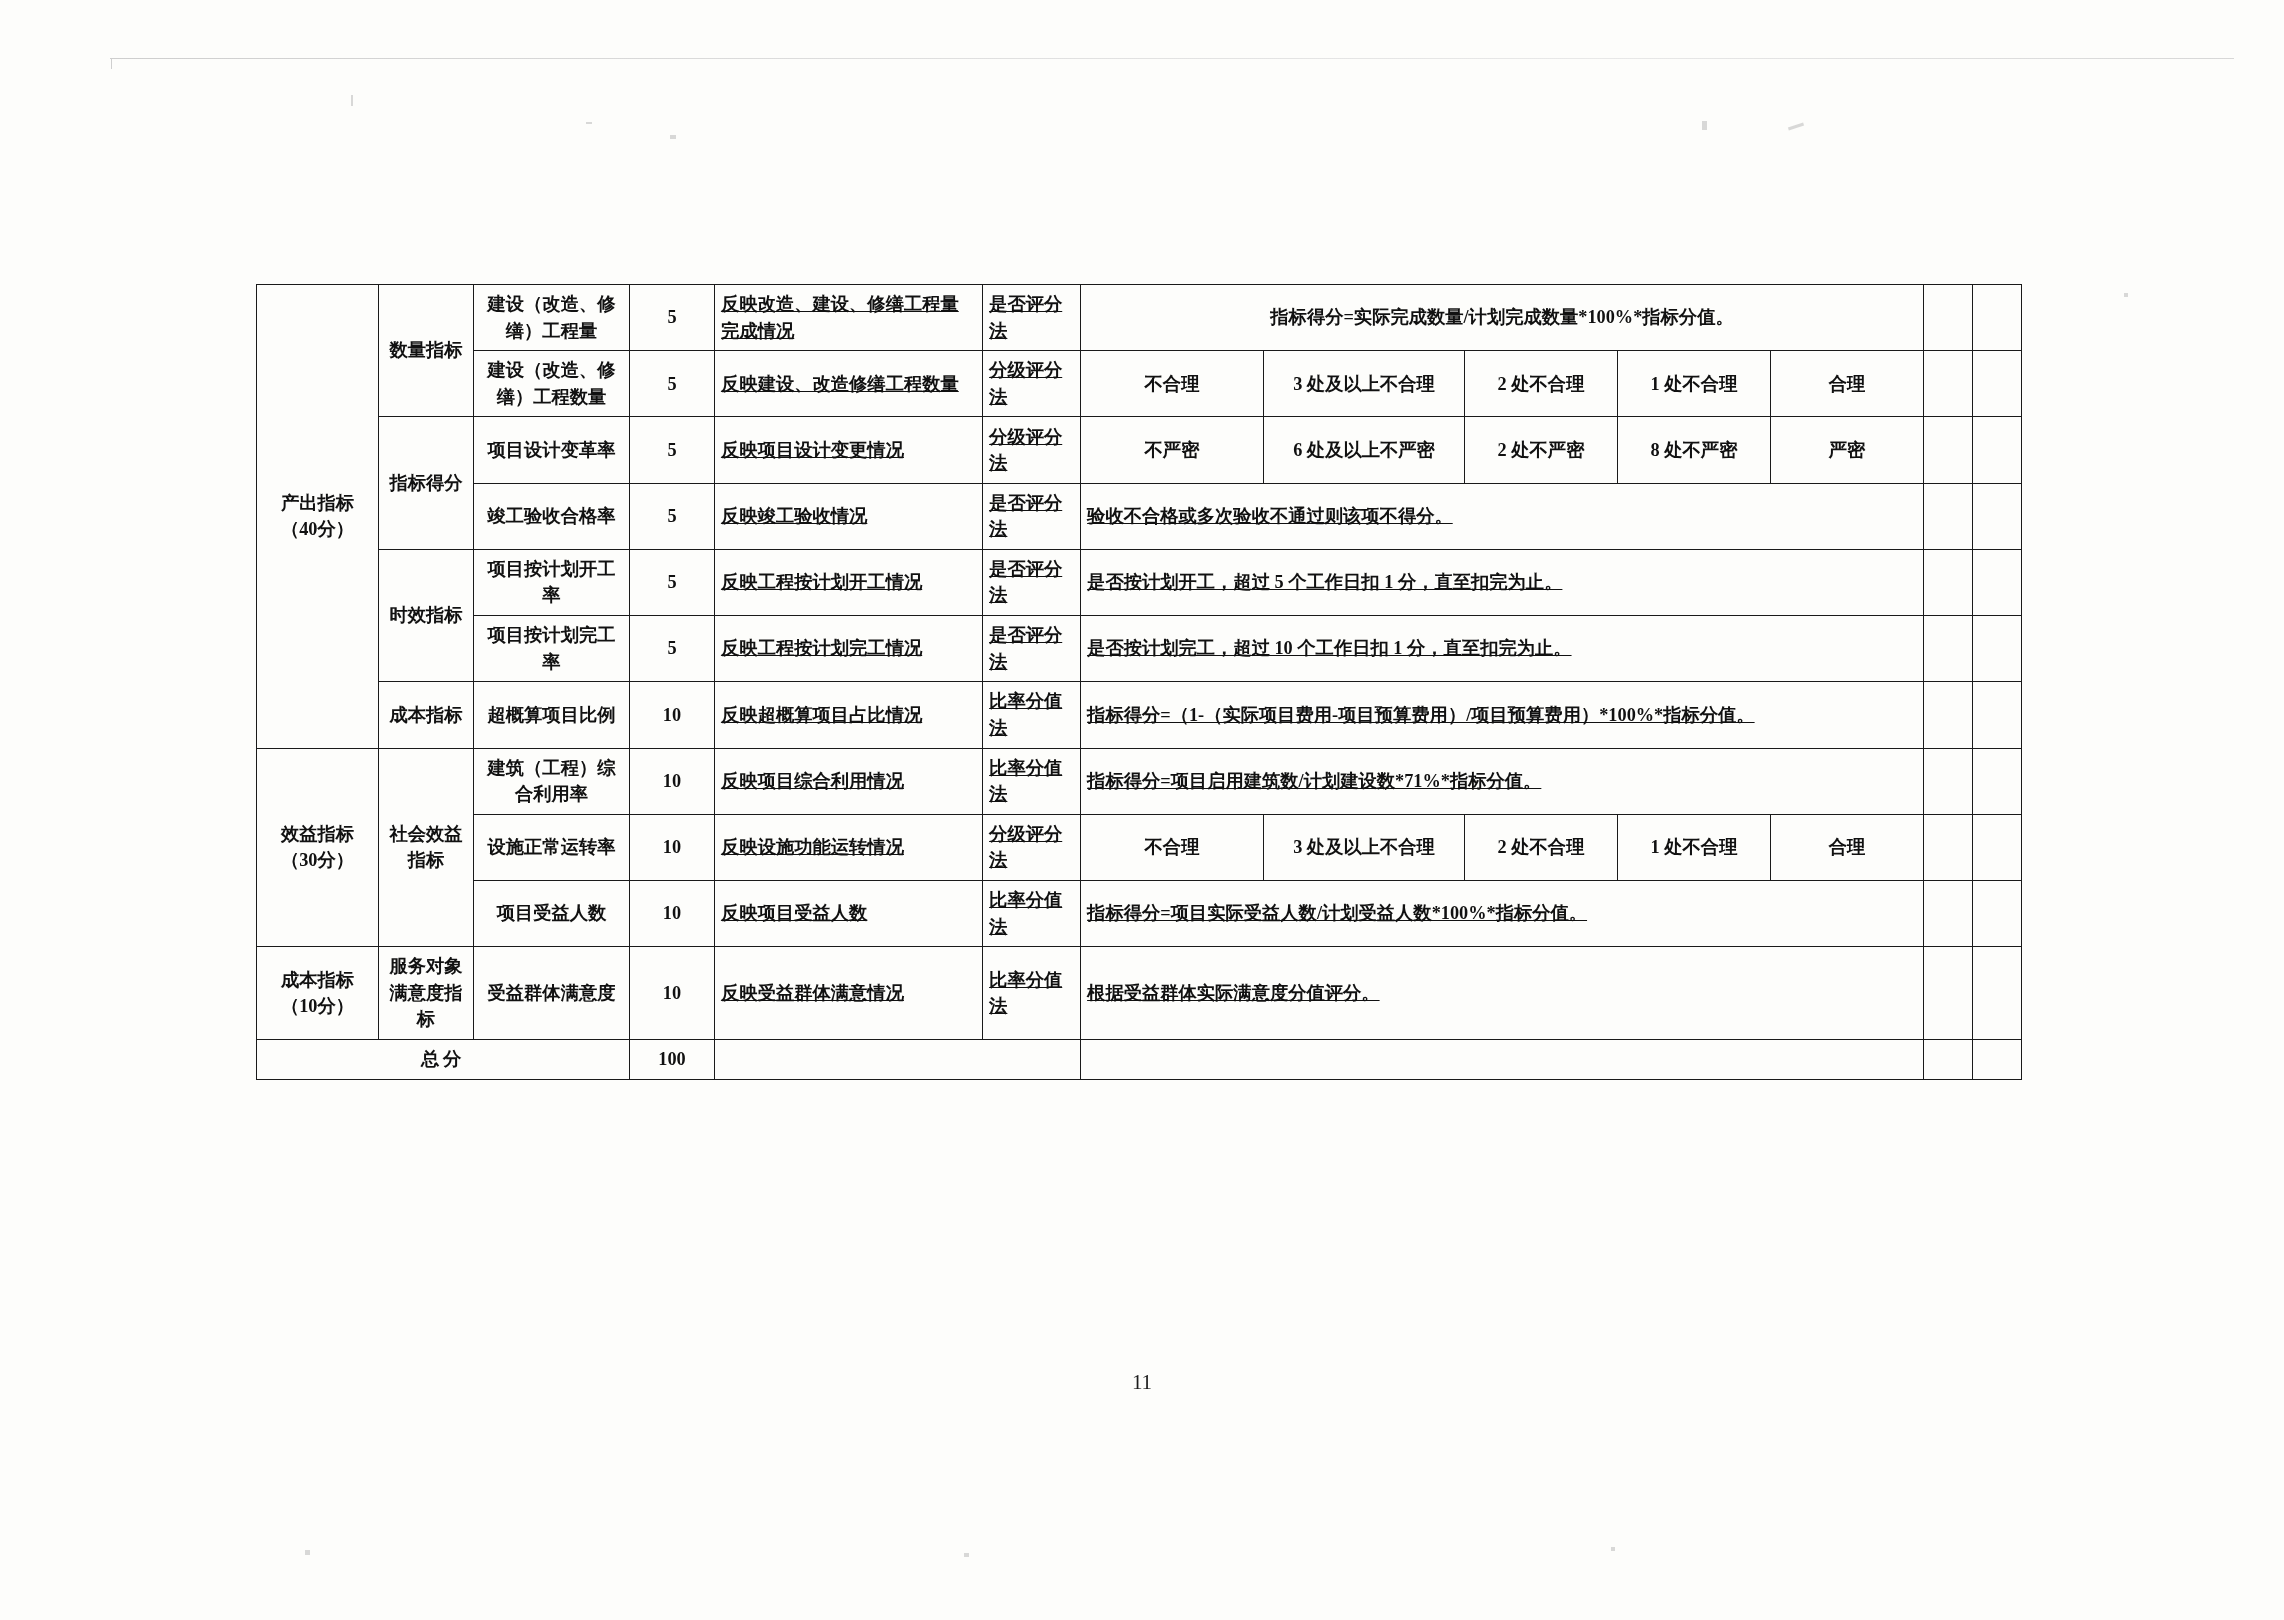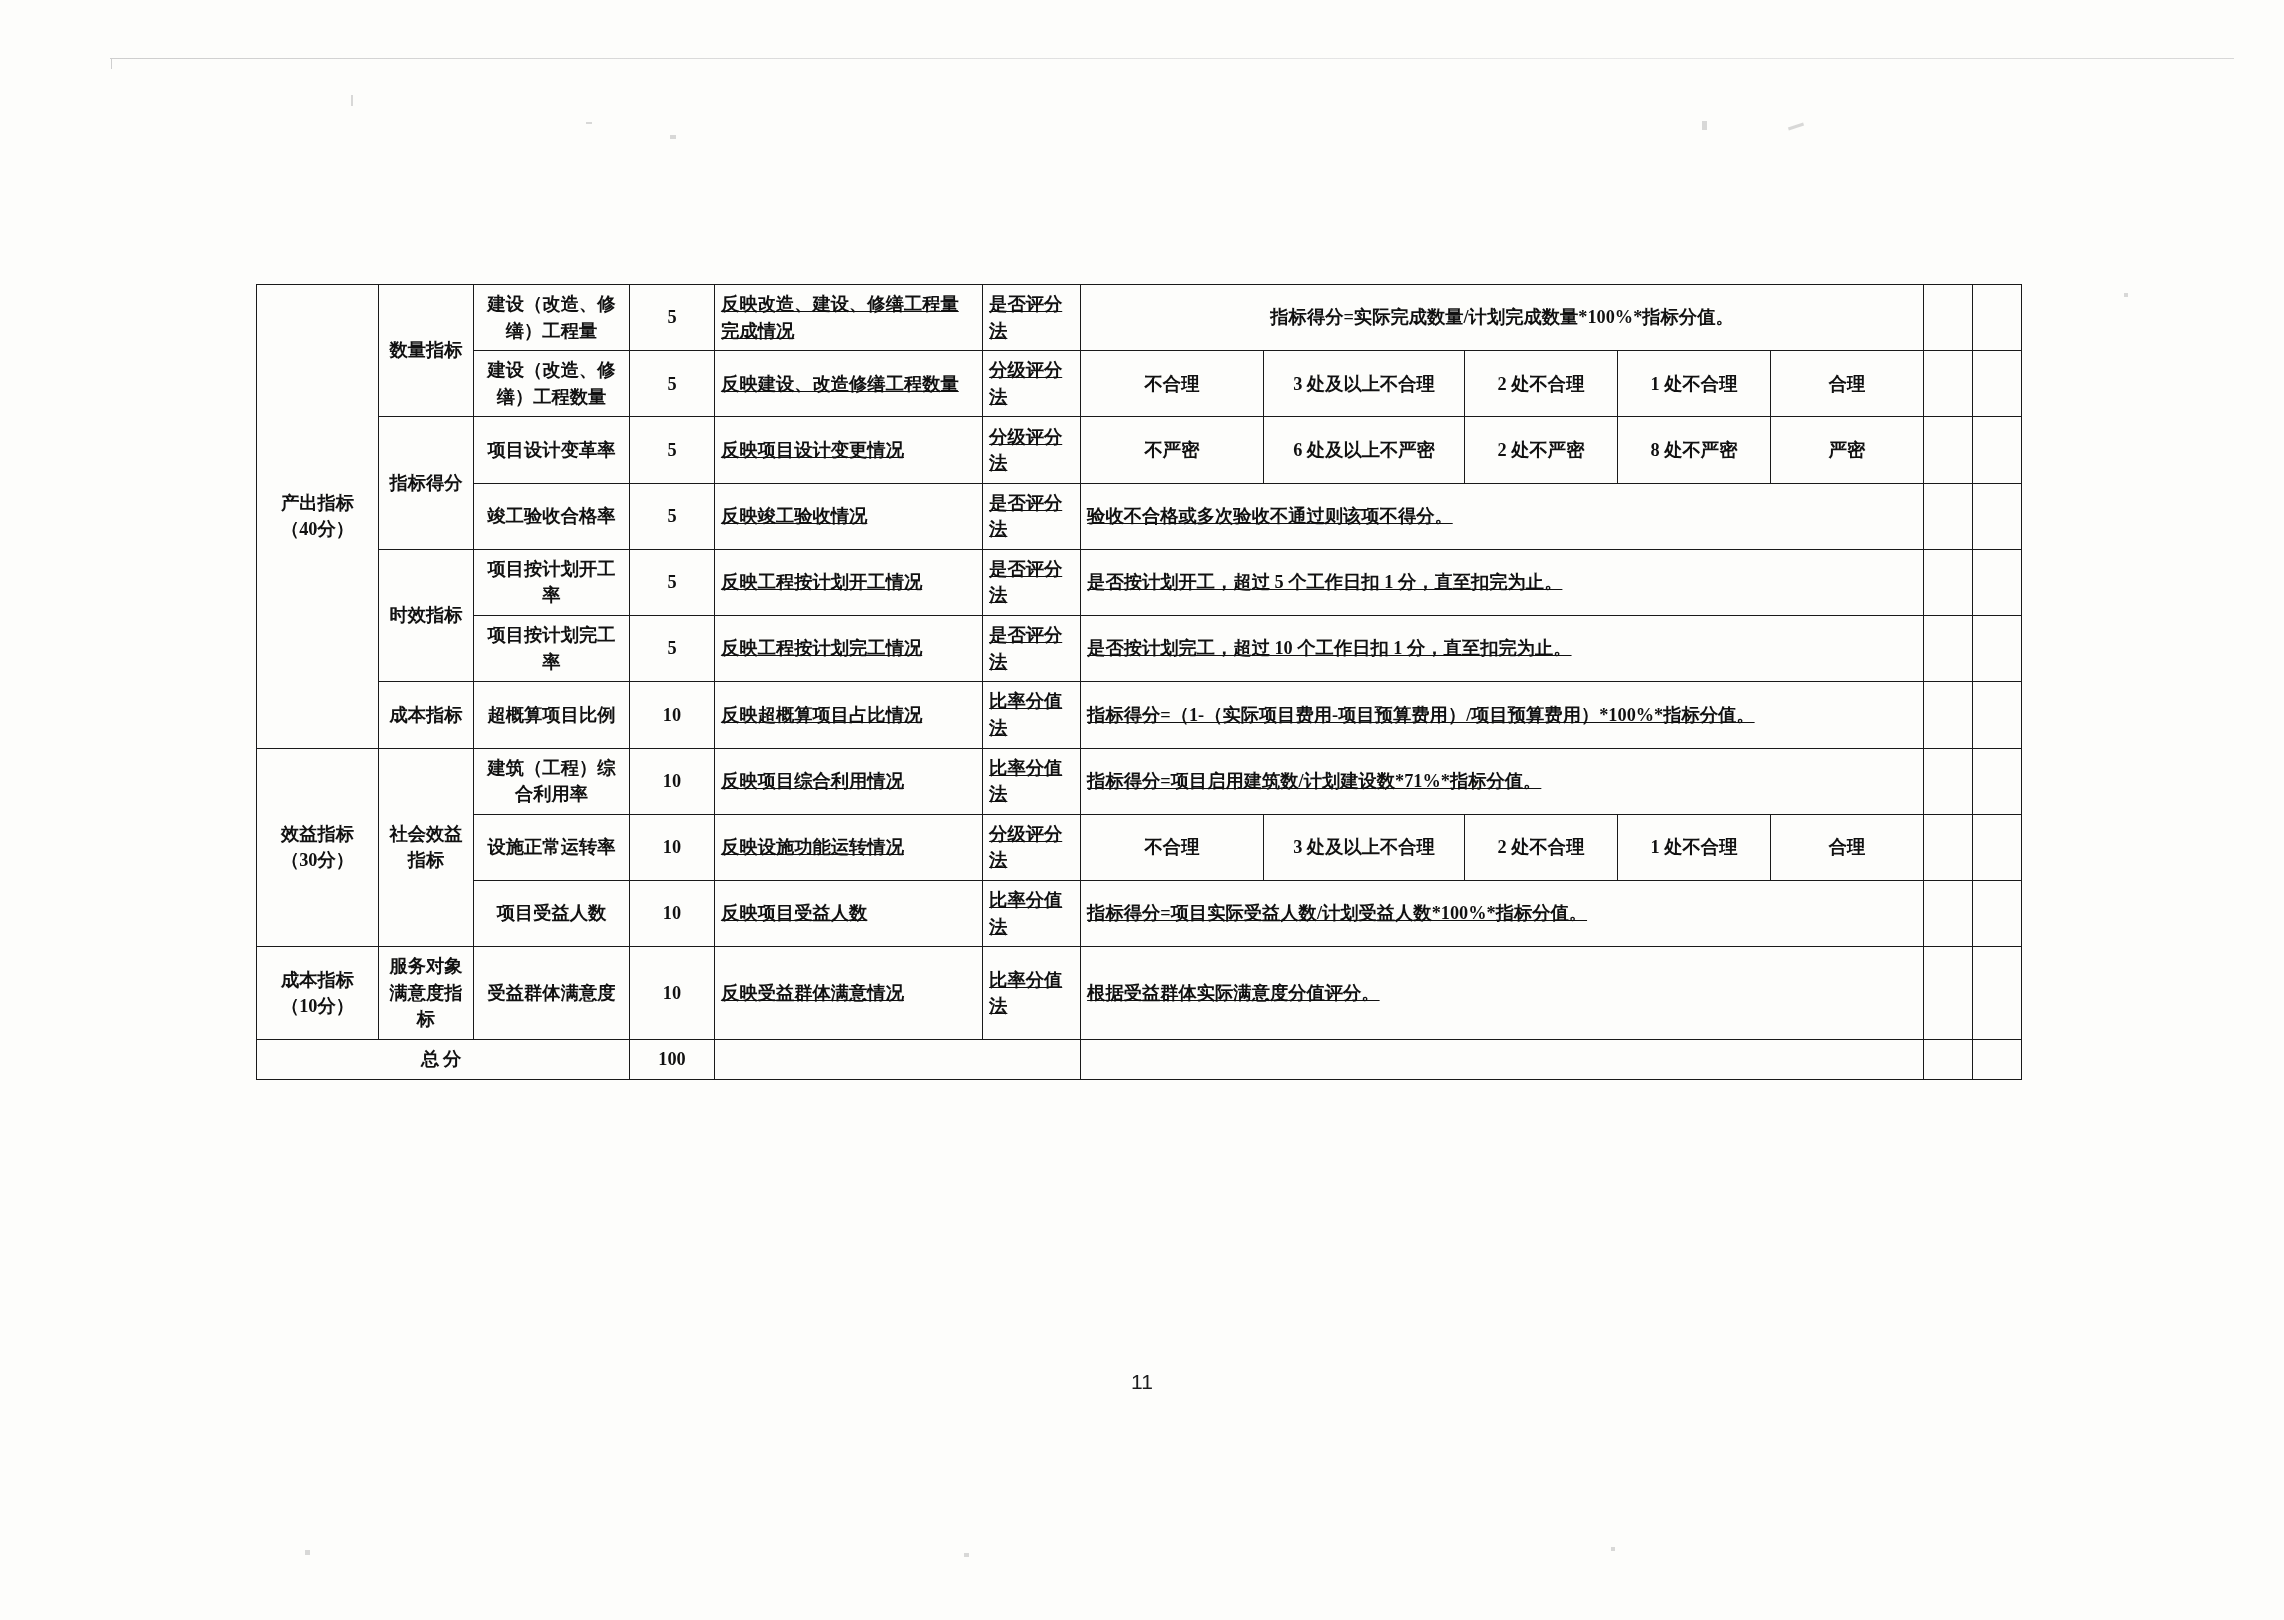--- a/index.html
+++ b/index.html
@@ -79,21 +79,21 @@
   .total-row td.num {
     letter-spacing: 0;
   }
   .page-number {
     position: absolute;
     left: 0;
     right: 0;
     top: 1370px;
     text-align: center;
     font-size: 21px;
-    font-family: Liberation Sans, sans-serif;
+    font-family: Liberation Serif, serif;
     color: #1c1c1c;
   }
 </style>
 </head>
 <body>
 
 <div class="page">
   <div class="scan-top-line"></div>
   <div class="scan-left-line"></div>
 

